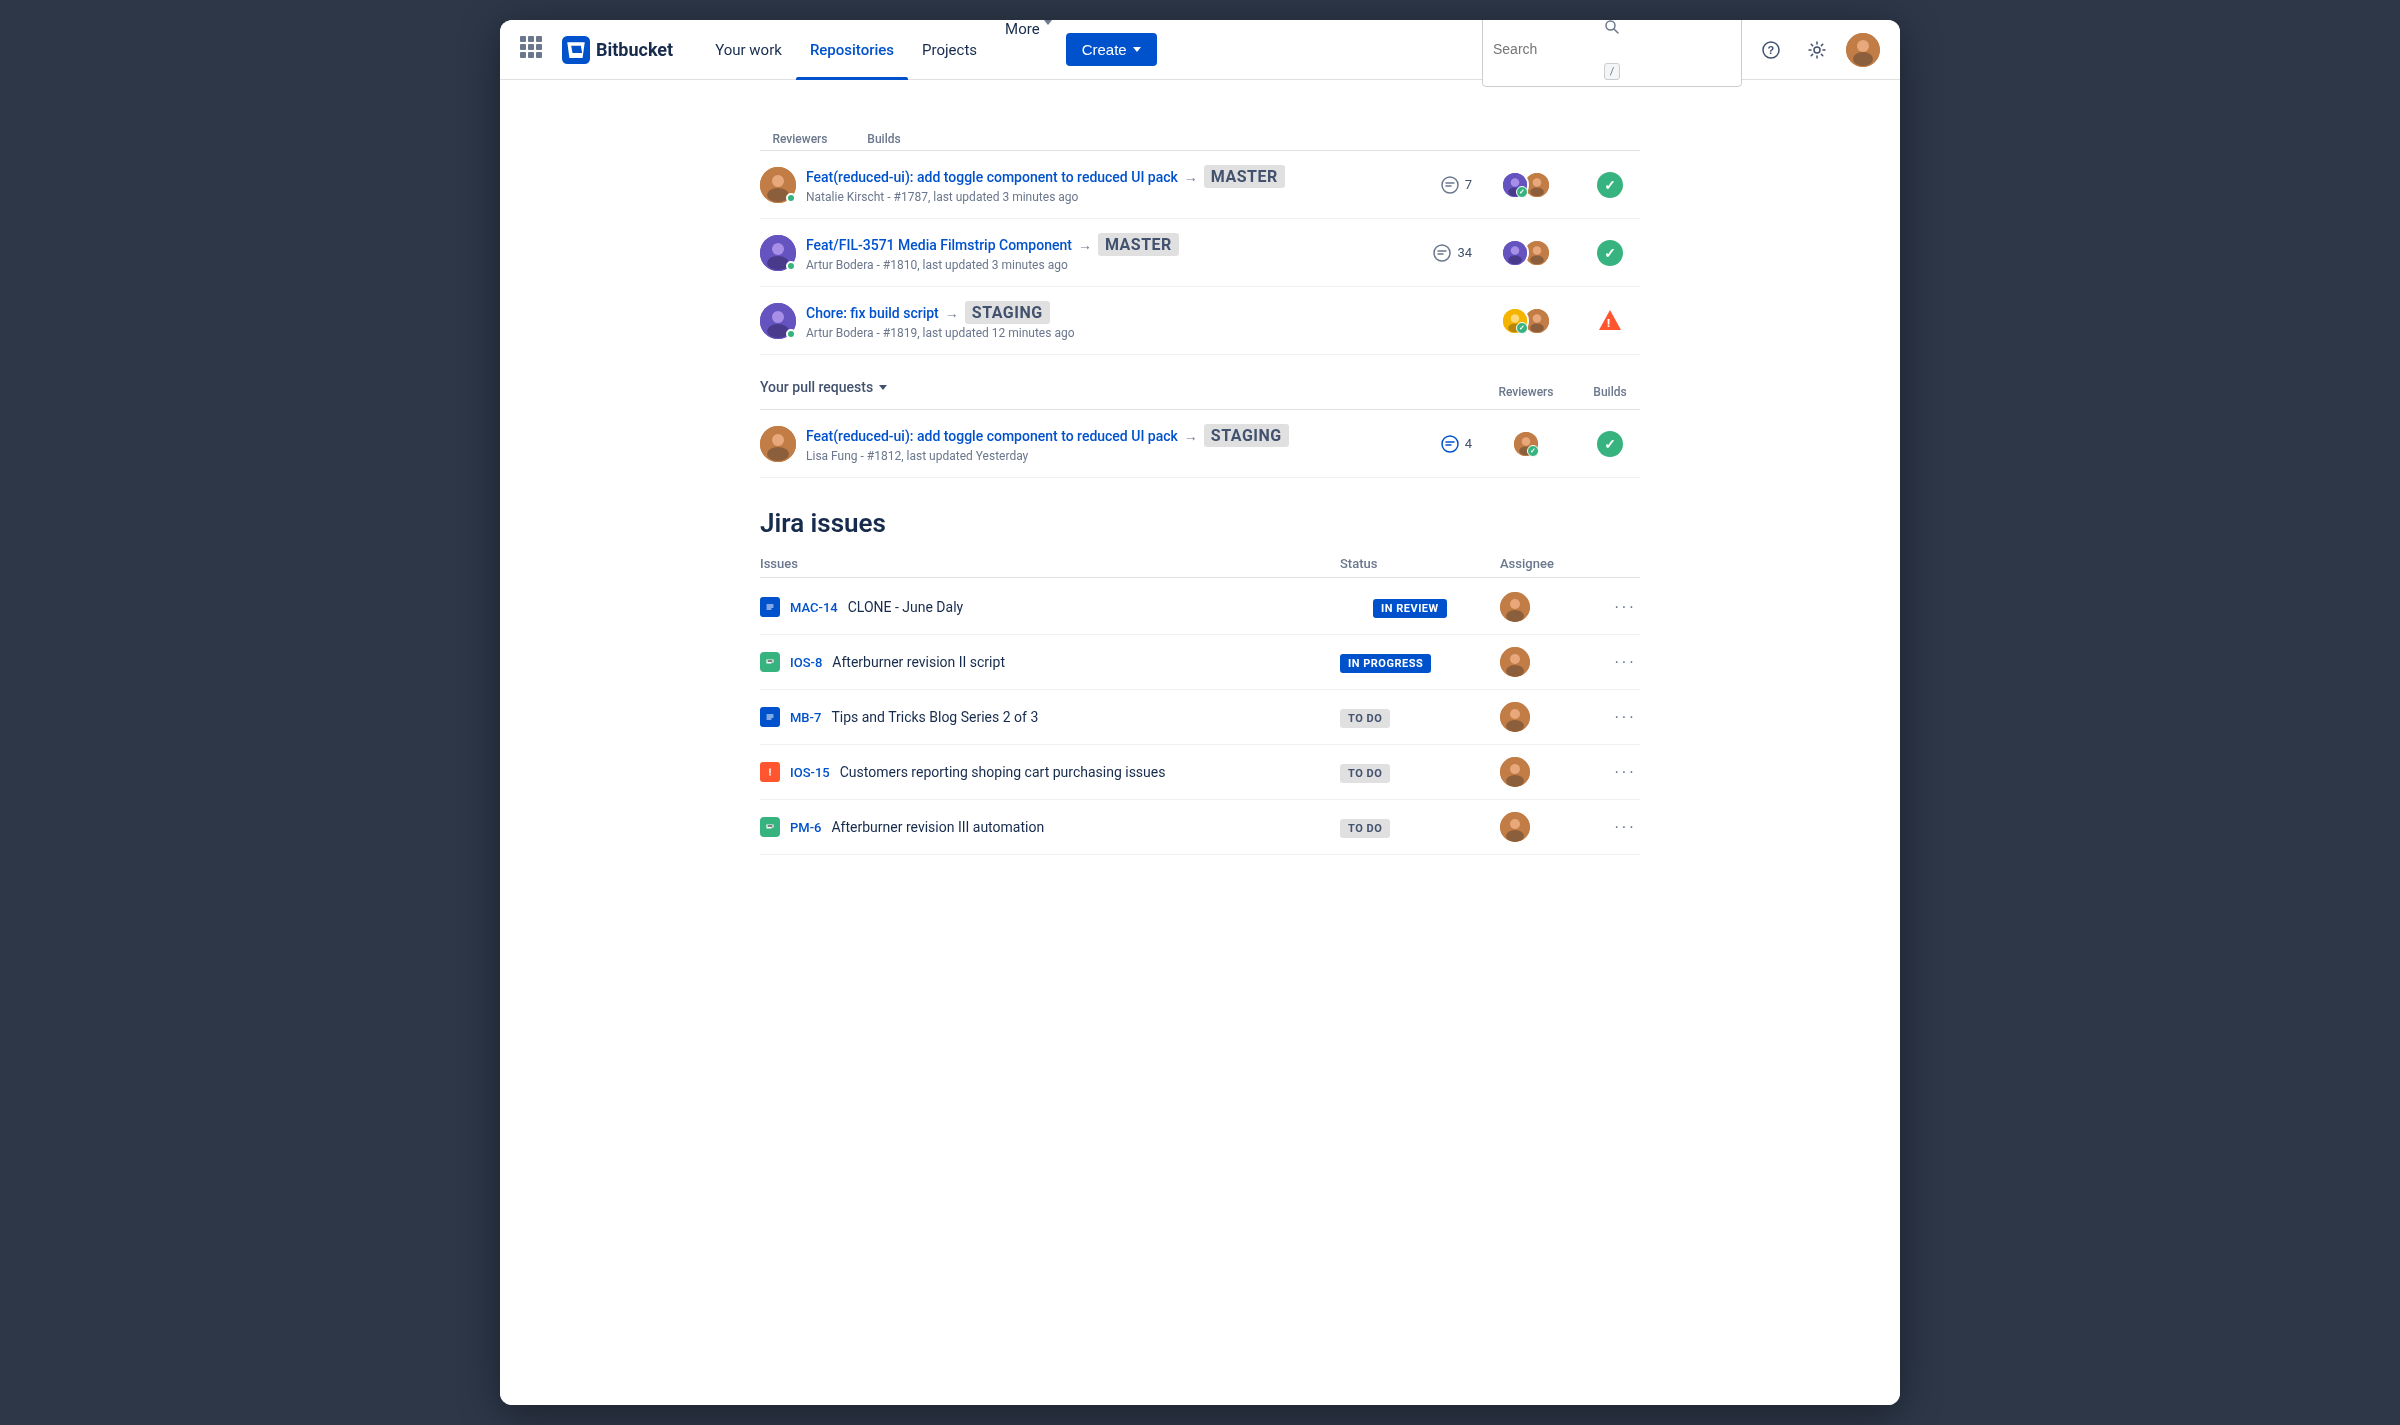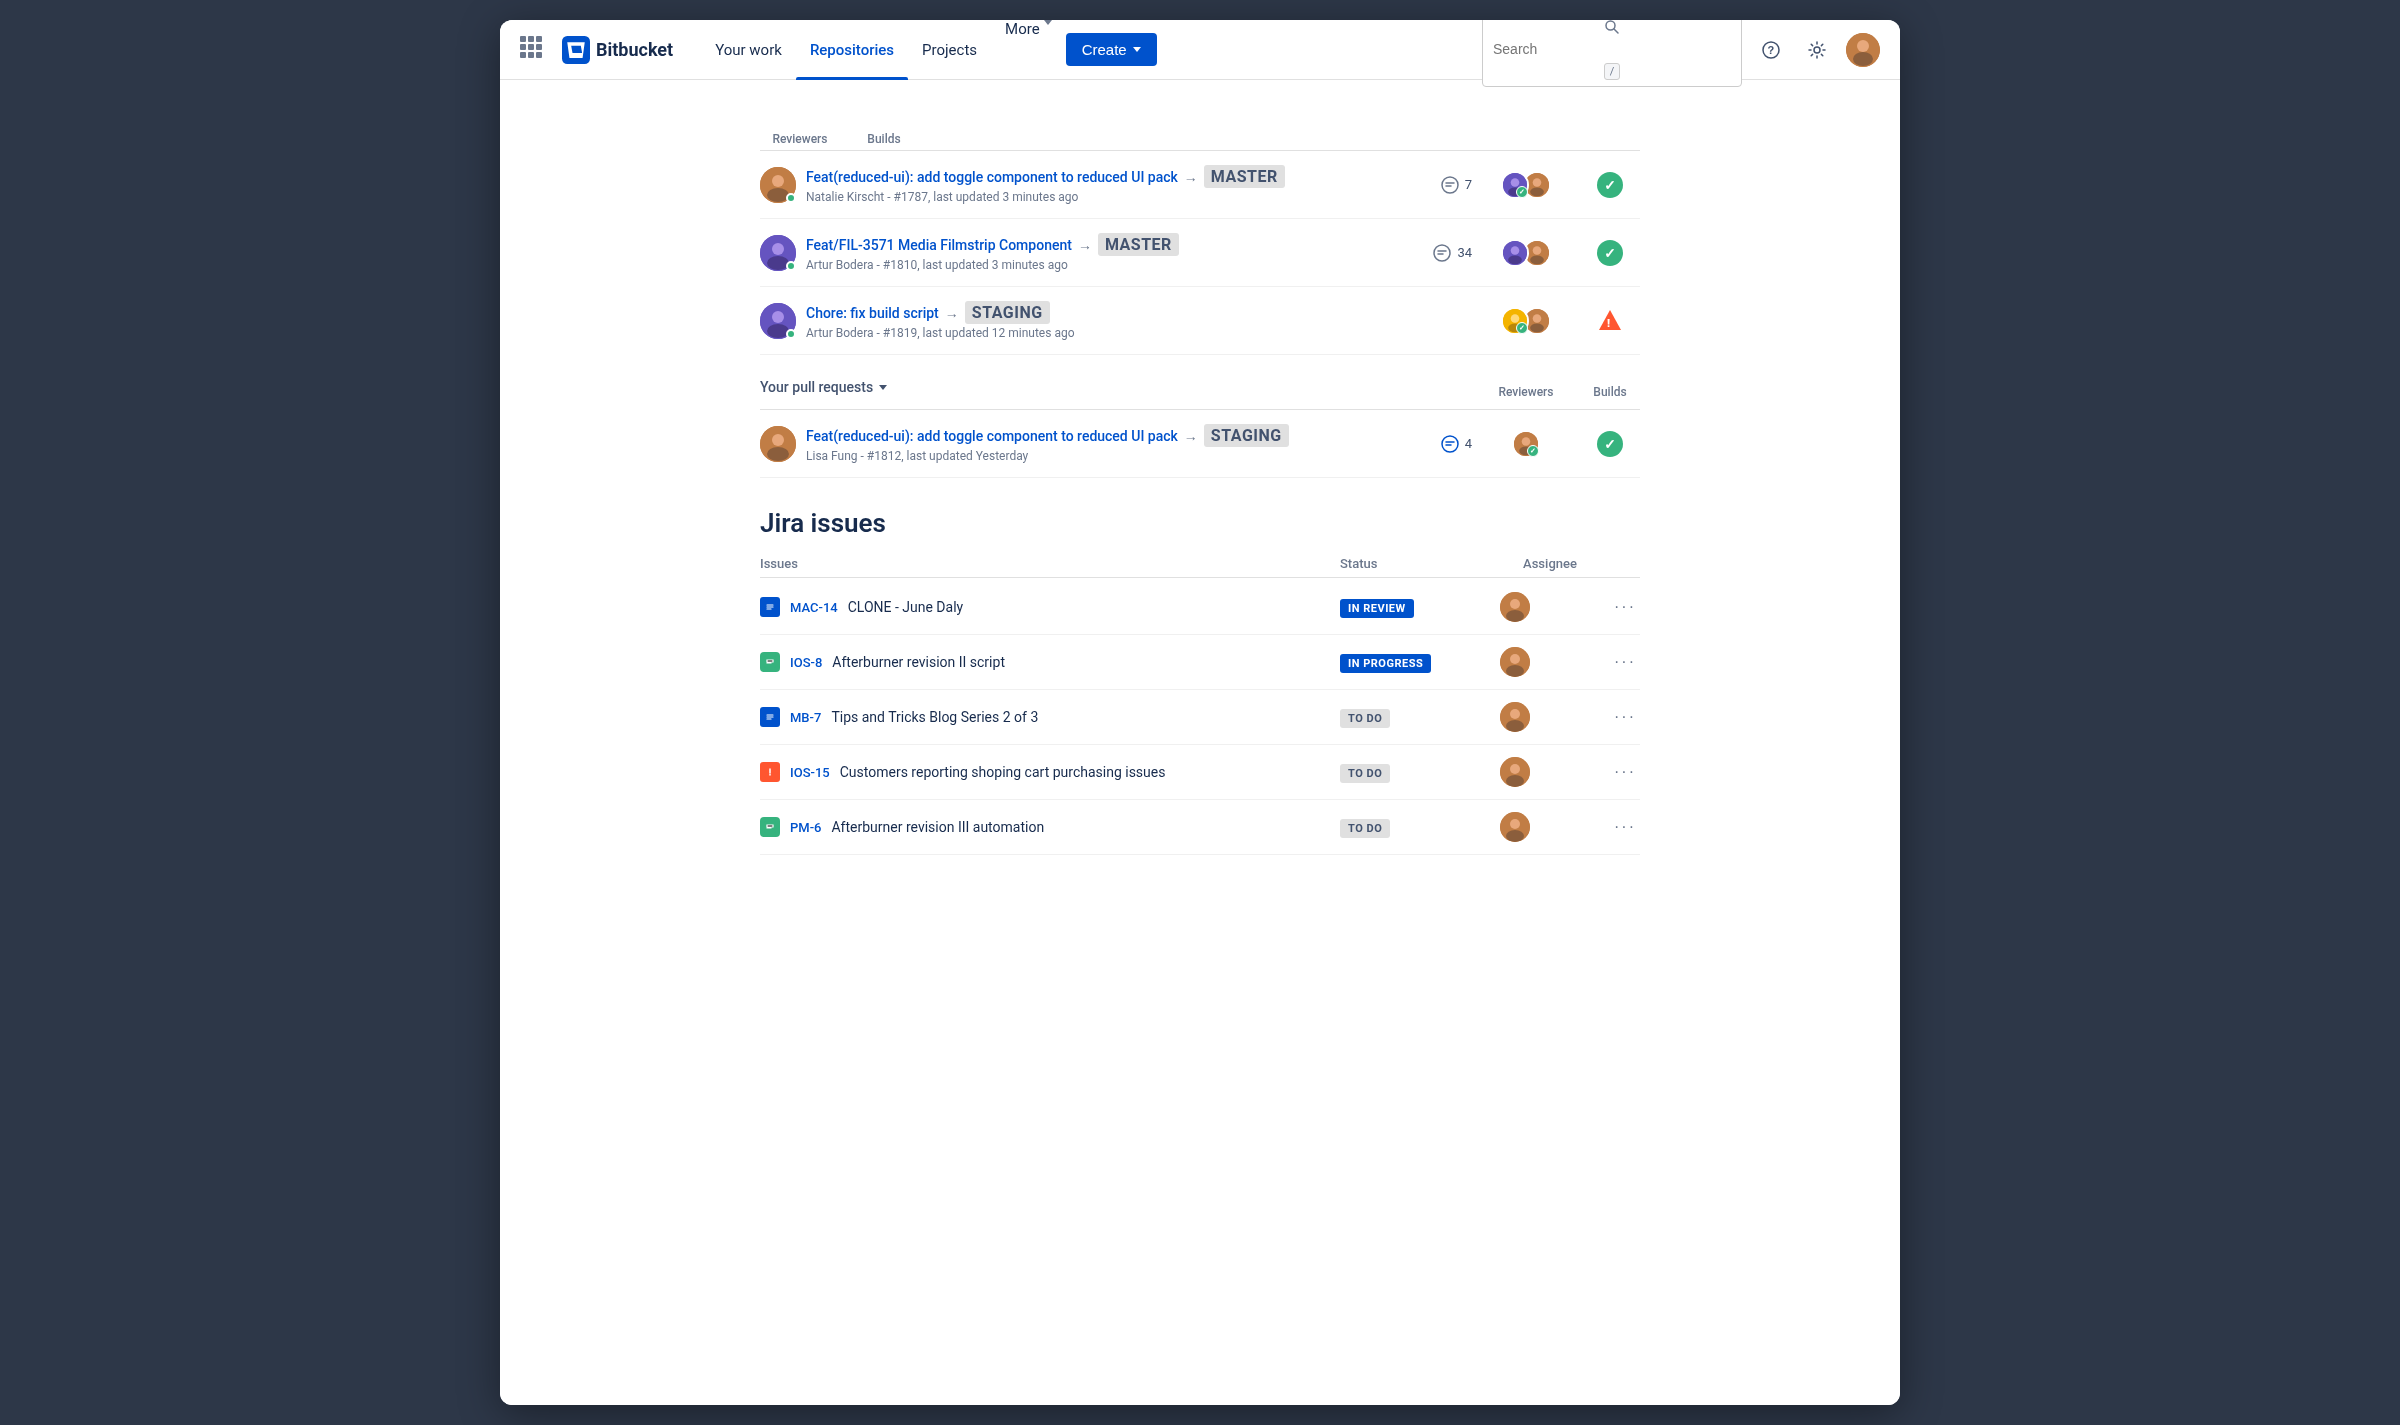--- a/index.html
+++ b/index.html
@@ -349,21 +349,21 @@
     }
     .issues-col-headers {
       display: flex;
       align-items: center;
       border-bottom: 1.5px solid #e0e0e0;
       padding-bottom: 6px;
       margin-bottom: 2px;
     }
     .issues-col-issue { flex: 1; font-size: 13px; color: #6b778c; font-weight: 500; }
     .issues-col-status { width: 160px; font-size: 13px; color: #6b778c; font-weight: 500; }
-    .issues-col-assignee { width: 100px; font-size: 13px; color: #6b778c; font-weight: 500; text-align: center; }
+    .issues-col-assignee { width: 100px; font-size: 13px; color: #6b778c; font-weight: 500; }
     .issues-col-actions { width: 40px; }
     .issue-row {
       display: flex;
       align-items: center;
       padding: 12px 0;
       border-bottom: 1px solid #f0f0f0;
     }
     .issue-cell-issue {
       flex: 1;
       display: flex;
@@ -396,21 +396,21 @@
     }
     .issue-cell-status { width: 160px; }
     .status-badge {
       display: inline-block;
       padding: 3px 8px;
       border-radius: 3px;
       font-size: 11px;
       font-weight: 700;
       letter-spacing: 0.5px;
     }
-    .status-in-review { background: #0052cc; color: #fff; }
+    .status-in-review { background: #0052cc; color: #fff; margin-left: 33px; }
     .status-in-progress { background: #0052cc; color: #fff; }
     .status-to-do { background: #e0e0e0; color: #42526e; }
     .issue-cell-assignee {
       width: 100px;
       display: flex;
       align-items: center;
     }
     .assignee-avatar {
       width: 30px; height: 30px;
       border-radius: 50%;

